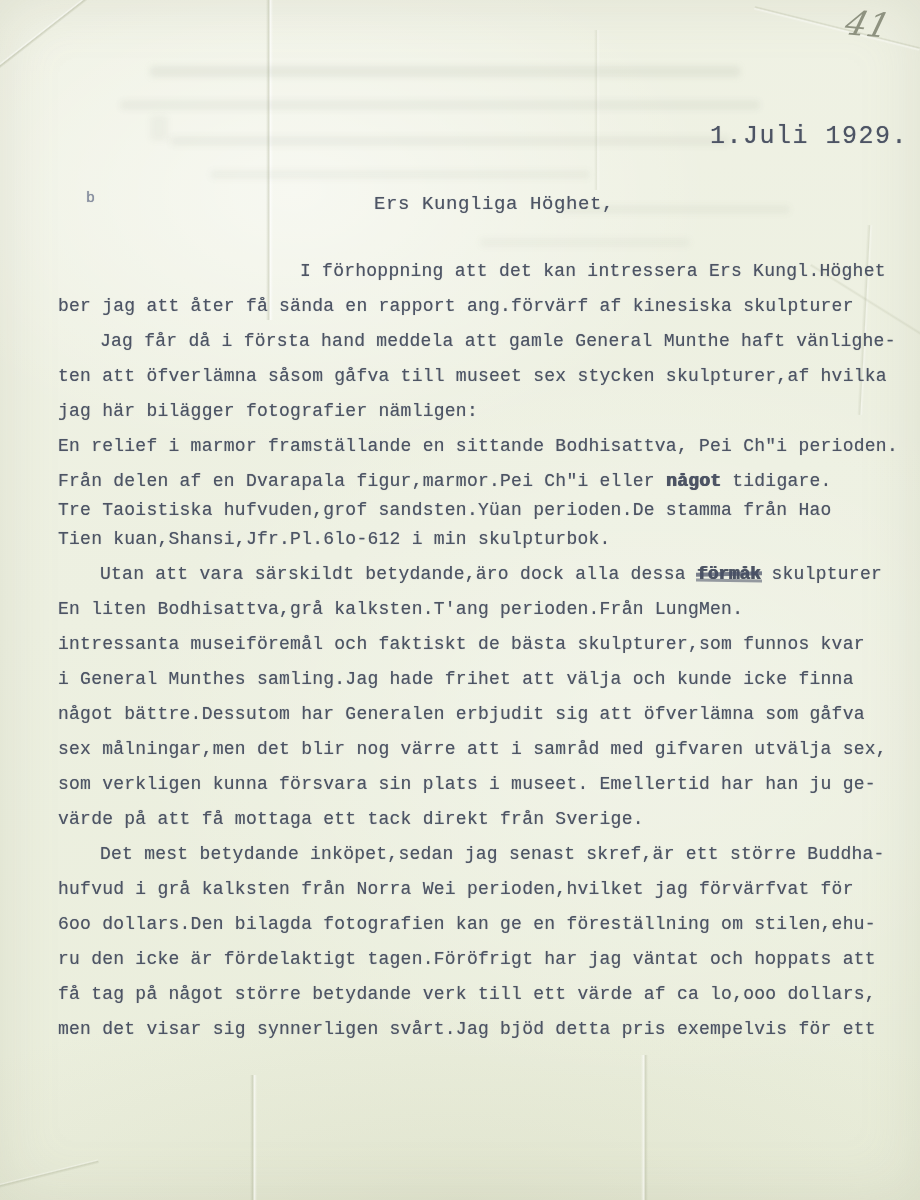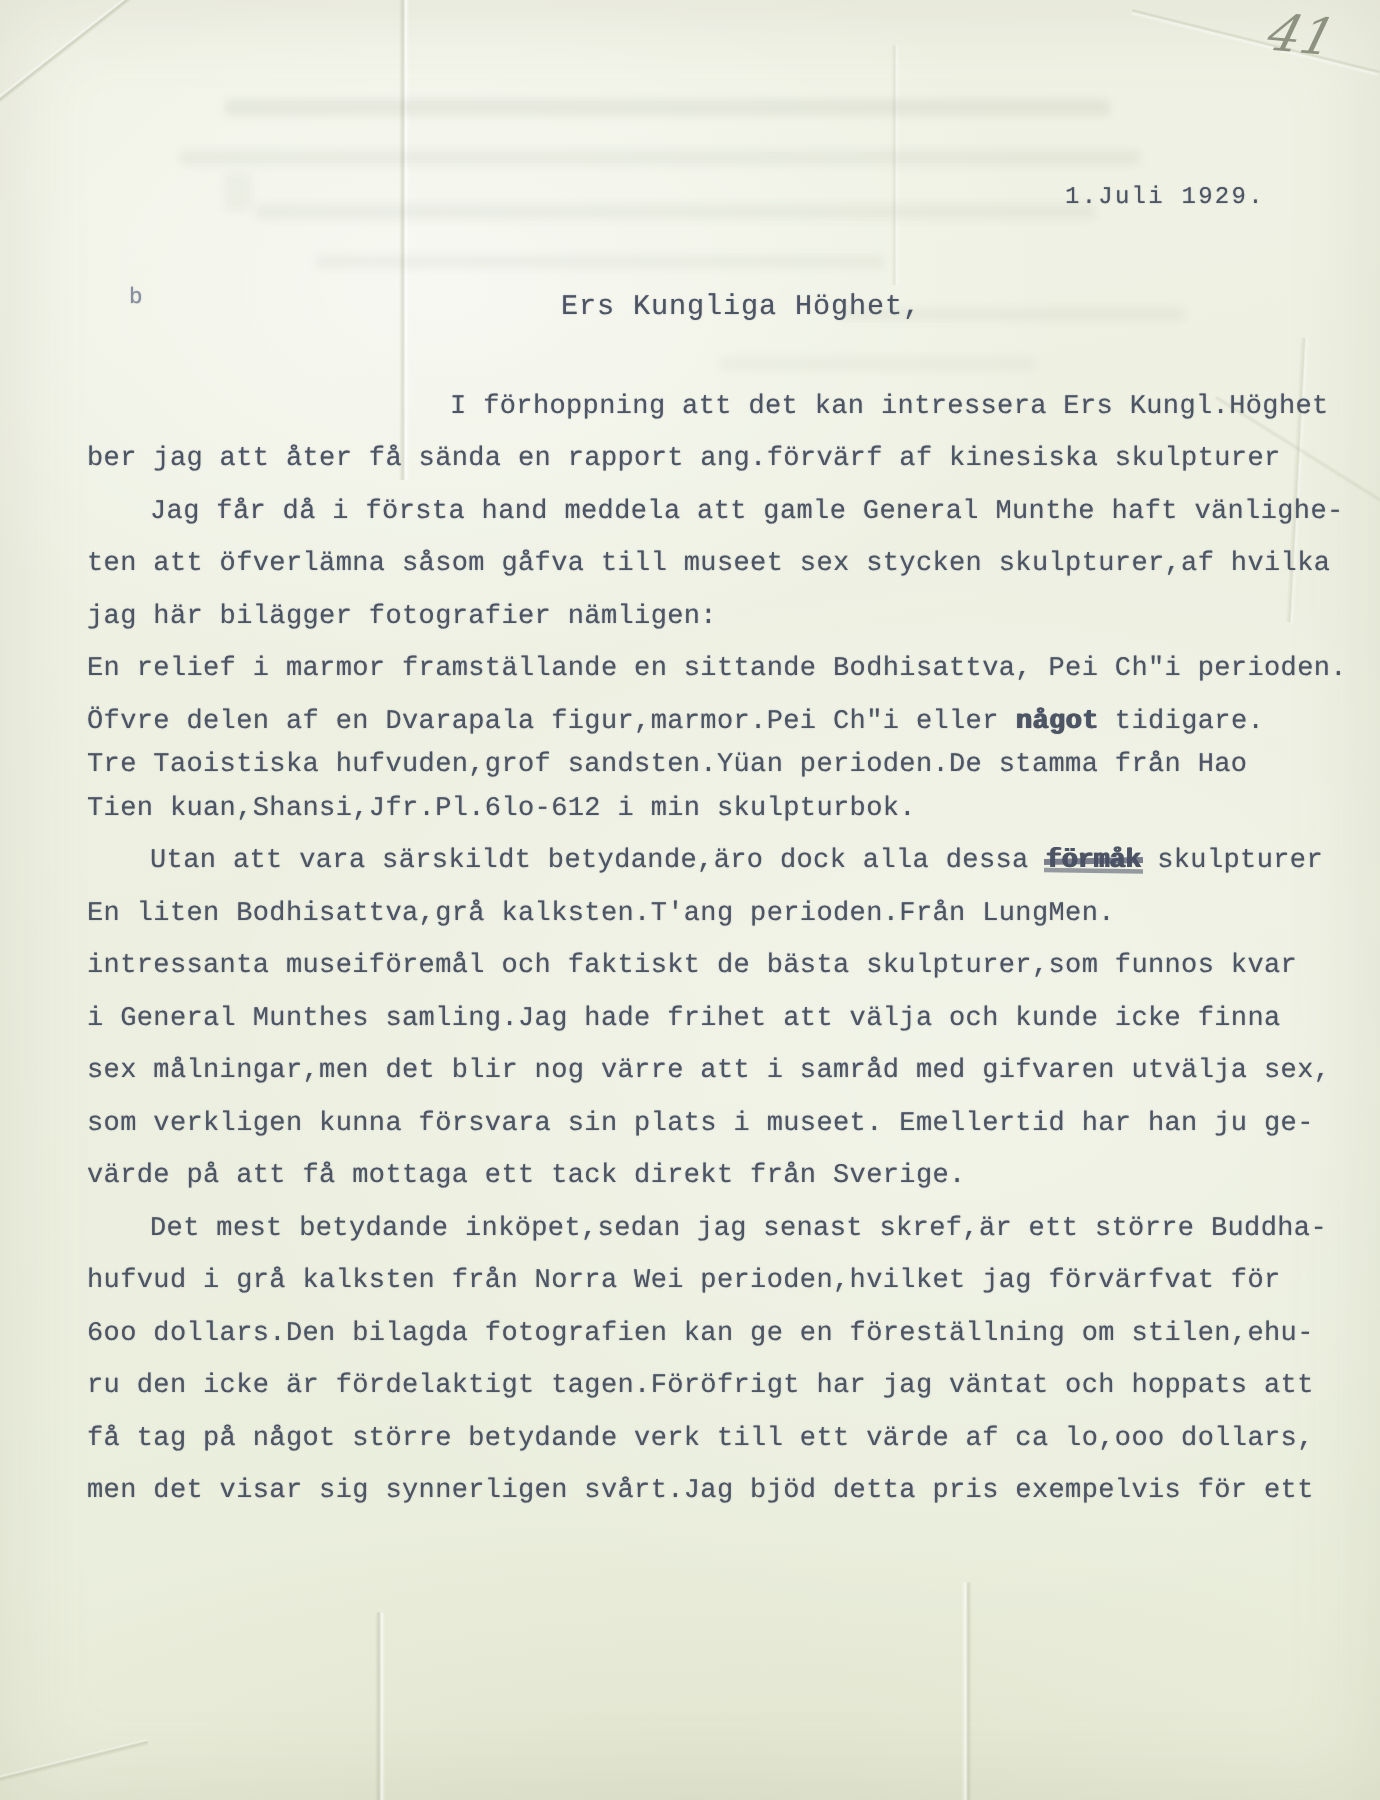--- a/index.html
+++ b/index.html
@@ -53,21 +53,21 @@
 
   
   .page-number {
     position: absolute; left: 846px; top: 4px;
     font-family: "DejaVu Serif", serif; font-style: italic;
     font-size: 34px; color: #8e9280;
     transform: rotate(5deg) skewX(-10deg);
   }
   
   .typed { text-shadow: 0 0 0.8px rgba(62,72,96,0.55); white-space: pre; }
-  .date-line { position: absolute; left: 710px; top: 122px; font-size: 16px; letter-spacing: 1.5px; }
+  .date-line { position: absolute; left: 710px; top: 122px; font-size: 25px; letter-spacing: 1.5px; }
   .margin-mark { position: absolute; left: 86px; top: 190px; font-size: 15px; color: #868ea0; }
   .salutation { position: absolute; left: 374px; top: 193px; font-size: 19px; letter-spacing: 0.6px; }
   .letter-body { position: absolute; left: 58px; top: 254px; width: 856px; }
   .line { height: 35px; line-height: 35px; font-size: 18px; letter-spacing: 0.25px; white-space: pre; }
   .line.tight { height: 23px; line-height: 23px; }
   .indent-large { padding-left: 242px; }
   .indent-small { padding-left: 42px; }
   .overstruck { font-weight: bold; text-shadow: 0.9px 0 currentColor, 0 0 0.8px rgba(62,72,96,0.55); }
   .struck-word { font-weight: bold; position: relative; text-shadow: 0.9px 0 currentColor; letter-spacing: -0.2px; }
   .struck-word::after {
@@ -108,27 +108,28 @@
   <div class="typed margin-mark">b</div>
   <div class="typed salutation">Ers Kungliga Höghet,</div>
 
   <div class="letter-body">
     <div class="typed line indent-large">I förhoppning att det kan intressera Ers Kungl.Höghet</div>
     <div class="typed line">ber jag att åter få sända en rapport ang.förvärf af kinesiska skulpturer</div>
     <div class="typed line indent-small">Jag får då i första hand meddela att gamle General Munthe haft vänlighe-</div>
     <div class="typed line">ten att öfverlämna såsom gåfva till museet sex stycken skulpturer,af hvilka</div>
     <div class="typed line">jag här bilägger fotografier nämligen:</div>
     <div class="typed line">En relief i marmor framställande en sittande Bodhisattva, Pei Ch"i perioden.</div>
-    <div class="typed line"><span>Öfvre delen af en Dvarapala figur,marmor.Pei Ch"i eller </span><span class="overstruck">något</span><span> tidigare.</span></div>
+    <div class="typed line"><span>Från delen af en Dvarapala figur,marmor.Pei Ch"i eller </span><span class="overstruck">något</span><span> tidigare.</span></div>
     <div class="typed line tight">Tre Taoistiska hufvuden,grof sandsten.Yüan perioden.De stamma från Hao</div>
     <div class="typed line">Tien kuan,Shansi,Jfr.Pl.6lo-612 i min skulpturbok.</div>
     <div class="typed line indent-small"><span>Utan att vara särskildt betydande,äro dock alla dessa </span><span class="struck-word">förmåk</span><span> skulpturer</span></div>
     <div class="typed line">En liten Bodhisattva,grå kalksten.T'ang perioden.Från LungMen.</div>
     <div class="typed line">intressanta museiföremål och faktiskt de bästa skulpturer,som funnos kvar</div>
     <div class="typed line">i General Munthes samling.Jag hade frihet att välja och kunde icke finna</div>
+    <div class="typed line">något bättre.Dessutom har Generalen erbjudit sig att öfverlämna som gåfva</div>
     <div class="typed line">sex målningar,men det blir nog värre att i samråd med gifvaren utvälja sex,</div>
     <div class="typed line">som verkligen kunna försvara sin plats i museet. Emellertid har han ju ge-</div>
     <div class="typed line">värde på att få mottaga ett tack direkt från Sverige.</div>
     <div class="typed line indent-small">Det mest betydande inköpet,sedan jag senast skref,är ett större Buddha-</div>
     <div class="typed line">hufvud i grå kalksten från Norra Wei perioden,hvilket jag förvärfvat för</div>
     <div class="typed line">6oo dollars.Den bilagda fotografien kan ge en föreställning om stilen,ehu-</div>
     <div class="typed line">ru den icke är fördelaktigt tagen.Föröfrigt har jag väntat och hoppats att</div>
     <div class="typed line">få tag på något större betydande verk till ett värde af ca lo,ooo dollars,</div>
     <div class="typed line">men det visar sig synnerligen svårt.Jag bjöd detta pris exempelvis för ett</div>
   </div>

